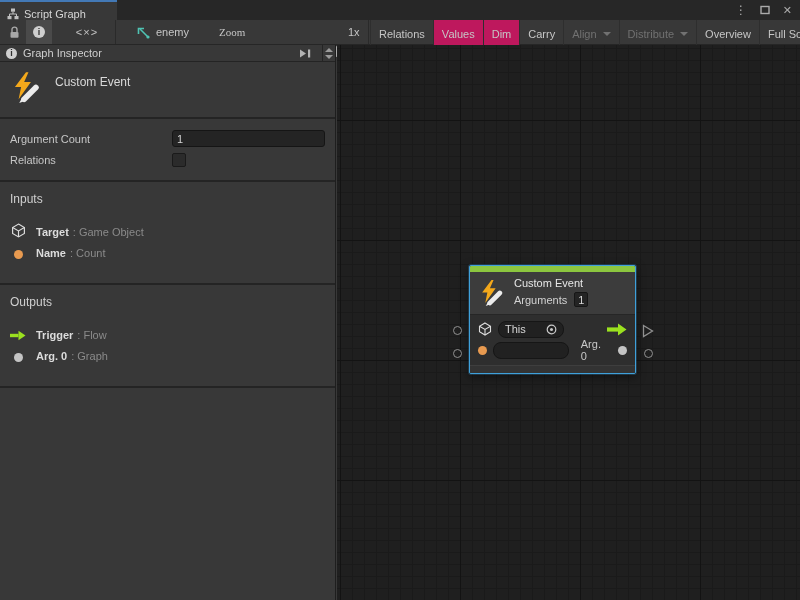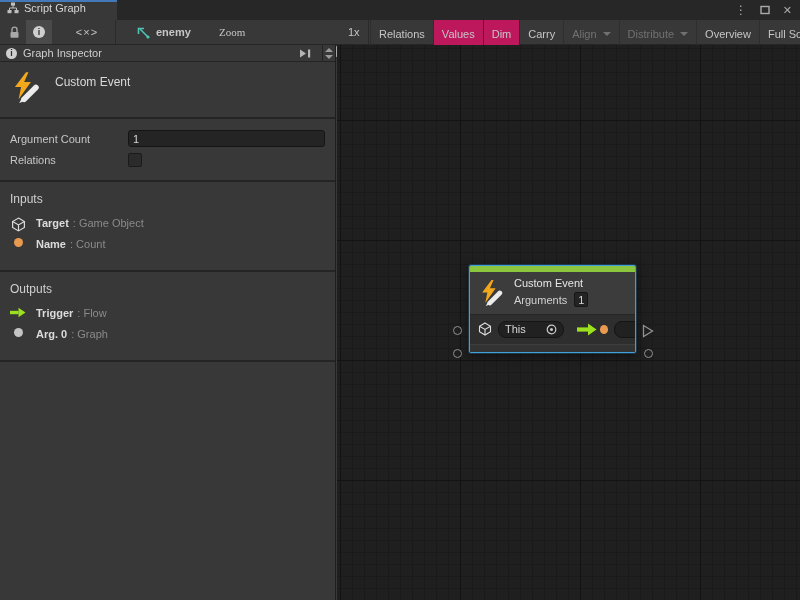--- a/index.html
+++ b/index.html
@@ -11,34 +11,34 @@
     font-size:11px;
     color:#C8C8C8;
     -webkit-user-select:none; user-select:none;
   }
 
   
   .titlebar { position:absolute; left:0; top:0; width:800px; height:20px; background:#272727; }
   .tab {
     position:absolute; left:0; top:0; width:117px; height:20px;
     background:#383838; border-top:2px solid #4379B6;
-    display:flex; align-items:flex-start; gap:5px; padding-left:7px; color:#D6D6D6;
+    display:flex; align-items:flex-end; gap:5px; padding-left:7px; color:#D6D6D6;
   }
   .win-controls { position:absolute; right:8px; top:0; height:20px; display:flex; align-items:center; gap:13px; color:#ABABAB; }
   .kebab { font-size:12px; line-height:1; }
   .close-x { font-size:11px; }
 
   
   .toolbar { position:absolute; left:0; top:20px; width:800px; height:25px; background:#383838; border-bottom:1px solid #262626; }
   .tb-item { position:absolute; top:0; height:24px; display:flex; align-items:center; }
   .tb-lock   { left:2px;  width:24px; justify-content:center; }
   .tb-info   { left:26px; width:26px; justify-content:center; background:#4A4A4A; }
   .tb-code   { left:66px; width:42px; justify-content:center; color:#C4C4C4; letter-spacing:1px; }
   .tb-div    { position:absolute; top:0; width:1px; height:24px; background:#2A2A2A; }
-  .tb-crumb  { left:136px; gap:6px; color:#C6C6C6;font-weight:bold; }
+  .tb-crumb  { left:136px; gap:6px; color:#C6C6C6; }
   .tb-zoomlabel { left:219px; color:#C6C6C6;font-family:Liberation Serif, serif; }
   .slider-track { position:absolute; left:252px; top:31px; width:90px; height:2px; background:#7A7A7A; border-radius:1px; }
   .slider-handle { position:absolute; left:332px; top:26px; width:11px; height:11px; border-radius:50%; background:#A9A9A9; }
   .tb-zoomval { left:348px; color:#C6C6C6; }
   .tb-group { position:absolute; left:370px; right:0; top:0; height:28px; display:flex; }
   .tb-btn { display:flex; align-items:center; padding:0 8px; color:#C6C6C6; border-left:1px solid #2E2E2E; white-space:nowrap; }
   .tb-btn.pressed { background:#be185d; }
   .tb-btn.disabled { color:#717171; }
   .caret { width:0; height:0; border-left:4px solid transparent; border-right:4px solid transparent; border-top:4px solid #717171; margin-left:6px; }
   .info-circle { width:12px; height:12px; border-radius:50%; background:#CFCFCF; color:#2E2E2E; font-weight:bold; font-size:9px; display:flex; align-items:center; justify-content:center; line-height:1; }
@@ -50,28 +50,28 @@
   .insp-title { flex:1; color:#CFCFCF; }
   .dock-icon { display:flex; align-items:center; padding:0 4px; }
   .spinner { width:13px; height:17px; border-left:1px solid #242424; display:flex; flex-direction:column; align-items:center; justify-content:center; gap:3px; }
   .tri-up   { width:0; height:0; border-left:4px solid transparent; border-right:4px solid transparent; border-bottom:4px solid #9A9A9A; }
   .tri-down { width:0; height:0; border-left:4px solid transparent; border-right:4px solid transparent; border-top:4px solid #9A9A9A; }
 
   .event-band { padding:9px 10px 14px; display:flex; gap:13px; align-items:flex-start; border-bottom:2px solid #242424; }
   .event-title { margin-top:4px; font-size:12px; color:#D9D9D9; }
 
   .fields { padding:9px 10px 10px; border-bottom:2px solid #242424; }
-  .field-row { display:flex; align-items:center; height:21px; }
+  .field-row { display:flex; align-items:center; height:21px;gap:44px; }
   .field-label { width:118px; color:#C6C6C6; }
   .text-input { flex:1; height:17px; background:#242424; border:1px solid #151515; border-radius:3px; color:#D6D6D6; padding:0 4px; font-family:"Liberation Sans",sans-serif; font-size:11px; outline:none; }
   .checkbox { width:14px; height:14px; background:#2B2B2B; border:1px solid #1A1A1A; border-radius:2px; }
 
-  .port-section { padding:6px 10px 11px; border-bottom:2px solid #242424; }
+  .port-section { padding:6px 10px 24px; border-bottom:2px solid #242424; }
   .section-h { font-size:12px; color:#D0D0D0; margin:4px 0 11px; }
-  .port-row { display:flex; align-items:flex-start; height:21px; gap:10px; }
+  .port-row { display:flex; align-items:flex-end; height:21px; gap:10px; }
   .picon { width:16px; display:flex; align-items:center; justify-content:center; }
   .pname { font-weight:bold; color:#DCDCDC; }
   .ptype { color:#8A8A8A; margin-left:4px; }
   .dot { border-radius:50%; display:inline-block; }
   .dot-orange { width:9px; height:9px; background:#E89A50; }
   .dot-gray { width:9px; height:9px; background:#C4C4C4; }
 
   
   .canvas {
     position:absolute; left:337px; top:45px; right:0; bottom:0;
@@ -90,21 +90,21 @@
     border:1px solid #3FA0DA; border-radius:2px; overflow:hidden;
     background:#2E2E2E;
     box-shadow:0 0 0 1px rgba(63,160,218,.25), 0 3px 10px rgba(0,0,0,.5);
   }
   .node-strip { height:6px; background:#8CC63F; }
   .node-header { background:#3C3C3C; padding:5px 8px 7px; display:flex; gap:9px; align-items:center; }
   .node-htext { display:flex; flex-direction:column; gap:3px; }
   .node-title { color:#E6E6E6; }
   .node-args { display:flex; align-items:center; gap:7px; color:#D2D2D2; }
   .mini-field { min-width:13px; height:15px; background:#242424; border:1px solid #161616; border-radius:2px; color:#D6D6D6; display:flex; align-items:center; justify-content:center; padding:0 3px; }
-  .node-body { background:#2E2E2E; border-top:1px solid #262626; padding:5px 8px 6px; display:flex; flex-direction:row; gap:3px; }
+  .node-body { background:#2E2E2E; border-top:1px solid #262626; padding:5px 8px 6px; display:flex; flex-direction:column; gap:3px; }
   .node-row { display:flex; align-items:center; height:18px; gap:6px; }
   .pill-field { height:17px; background:#212121; border:1px solid #161616; border-radius:8px; display:flex; align-items:center; padding:0 6px; color:#D6D6D6; gap:4px; }
   .this-field { width:66px; }
   .arg-field { width:76px; }
   .spacer { flex:1; }
   .arg-label { color:#C8C8C8; margin-right:2px; }
   .node-footer { height:8px; background:#333333; border-top:1px solid #3E3E3E; }
 
   .port-circle { position:absolute; width:9px; height:9px; border:1px solid #909090; border-radius:50%; }
   .pc-left-1  { left:116px; top:281px; }

